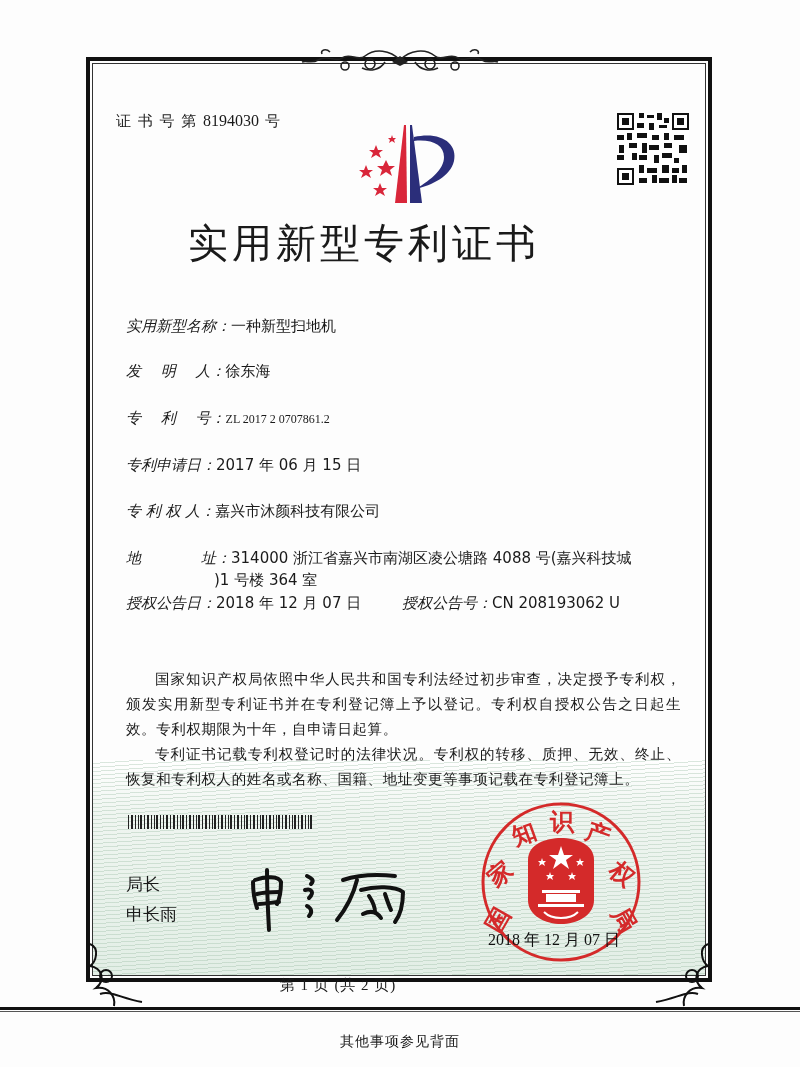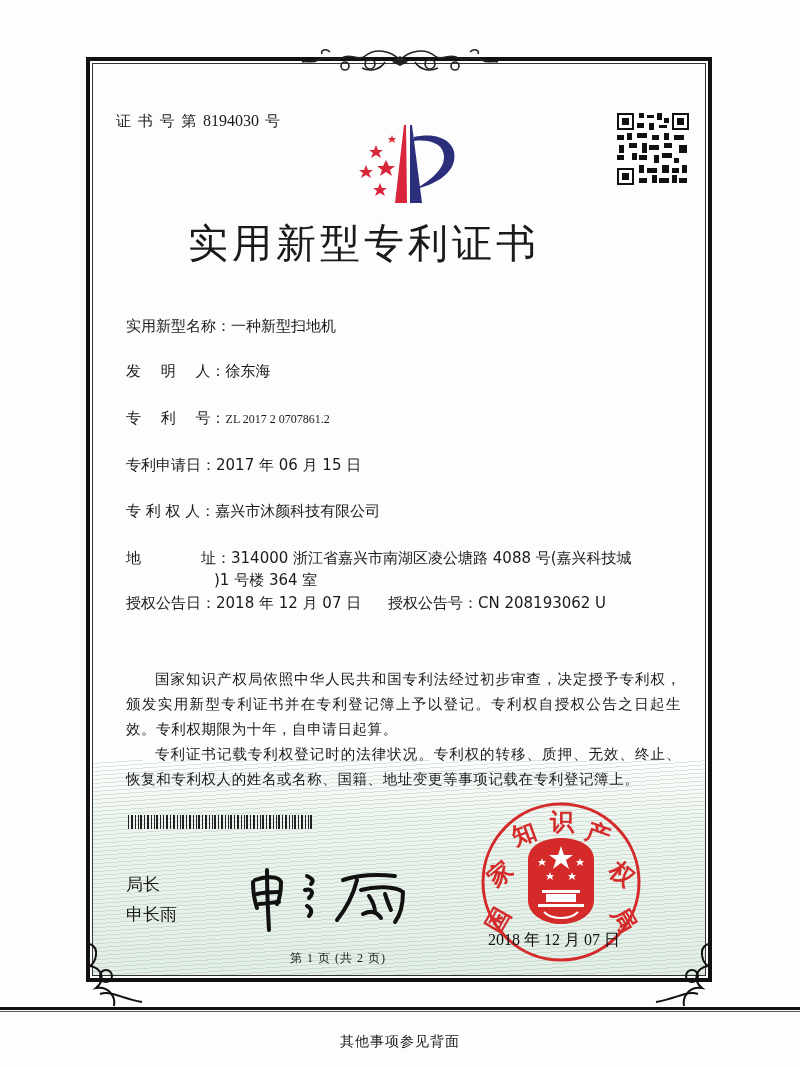--- a/index.html
+++ b/index.html
@@ -33,37 +33,37 @@
     font-family: "DejaVu Sans", sans-serif;
   }
   .cert-no .num { font-family: "Liberation Serif", serif; font-size: 16px; letter-spacing: 0; }
   .logo { position: absolute; left: 340px; top: 105px; width: 130px; height: 100px; }
   .qr { position: absolute; left: 617px; top: 113px; width: 72px; height: 72px; }
   .title {
     position: absolute; left: 0; width: 728px; top: 216px; text-align: center;
     font-size: 40px; letter-spacing: 4px; font-family: "DejaVu Serif", serif; font-weight: normal;
   }
   .field { position: absolute; left: 126px; font-size: 15px; font-family: "DejaVu Sans", sans-serif; white-space: nowrap; }
-  .field .label { display: inline-block; }
+  .field .label { display: inline-block; font-style: italic; }
   .field .value { font-family: "DejaVu Sans", sans-serif; }
   .para {
     position: absolute; left: 126px; width: 555px; font-size: 14.5px; line-height: 25px;
     font-family: "DejaVu Serif", serif; letter-spacing: 0.6px; text-align: justify; margin-top: 44px;
   }
   .para p { margin: 0; text-indent: 2em; }
   .barcode { position: absolute; left: 128px; top: 815px; width: 185px; height: 14px; }
   .dir-title { position: absolute; left: 126px; top: 873px; font-size: 17px; font-family: "DejaVu Sans", sans-serif; }
   .dir-name { position: absolute; left: 126px; top: 903px; font-size: 17px; font-family: "DejaVu Sans", sans-serif; }
   .signature { position: absolute; left: 245px; top: 862px; width: 175px; height: 70px; }
   .seal { position: absolute; left: 476px; top: 800px; width: 170px; height: 165px; }
   .seal-date {
     position: absolute; left: 488px; top: 930px; font-size: 16px; font-family: "Liberation Serif", serif; color: #111;
   }
   .page-no {
-    position: absolute; left: 0; width: 676px; top: 950px; text-align: center; font-size: 12px;
+    position: absolute; left: 0; width: 676px; top: 976px; text-align: center; font-size: 15px;
     font-family: "Liberation Serif", serif; letter-spacing: 1px;
   }
   .bottom-rule { position: absolute; left: 0; top: 1007px; width: 800px; height: 3px; background: #111; }
   .bottom-rule2 { position: absolute; left: 0; top: 1011px; width: 800px; height: 1px; background: #555; }
   .note { position: absolute; left: 0; width: 800px; top: 1033px; text-align: center; font-size: 14px; font-family: "DejaVu Serif", serif; letter-spacing: 1px; }
 </style>
 </head>
 <body>
 
 <div class="frame-outer"></div>
@@ -189,21 +189,21 @@
 </div>
 <div class="field" style="top:549px;">
   <span class="label">地　　　　址：</span><span class="value">314000 浙江省嘉兴市南湖区凌公塘路 4088 号(嘉兴科技城</span>
 </div>
 <div class="field" style="top:571px; left:214px;">
   <span class="value">)1 号楼 364 室</span>
 </div>
 <div class="field" style="top:594px;">
   <span class="label">授权公告日：</span><span class="value">2018 年 12 月 07 日</span>
 </div>
-<div class="field" style="top:594px; left:388px;text-align:right;">
+<div class="field" style="top:594px; left:402px;text-align:right;">
   <span class="label">授权公告号：</span><span class="value">CN 208193062 U</span>
 </div>
 
 <div class="para" style="top:623px;">
   <p>国家知识产权局依照中华人民共和国专利法经过初步审查，决定授予专利权，颁发实用新型专利证书并在专利登记簿上予以登记。专利权自授权公告之日起生效。专利权期限为十年，自申请日起算。</p>
   <p>专利证书记载专利权登记时的法律状况。专利权的转移、质押、无效、终止、恢复和专利权人的姓名或名称、国籍、地址变更等事项记载在专利登记簿上。</p>
 </div>
 
 <svg class="barcode" viewBox="0 0 185 14" preserveAspectRatio="none">
   <g fill="#222">

